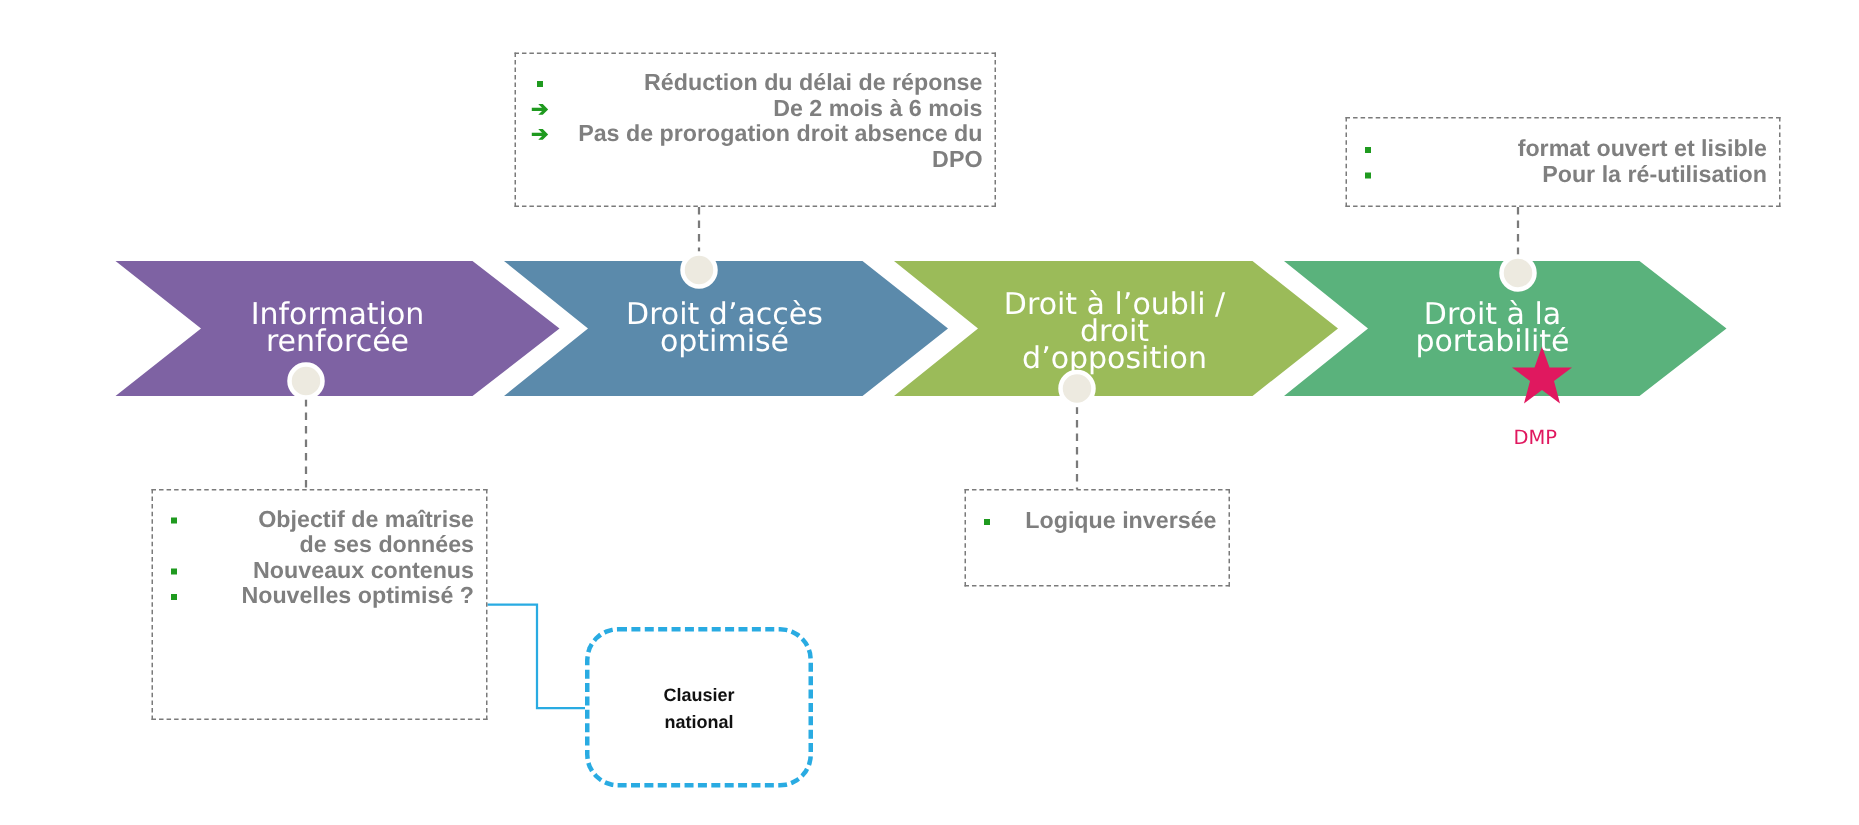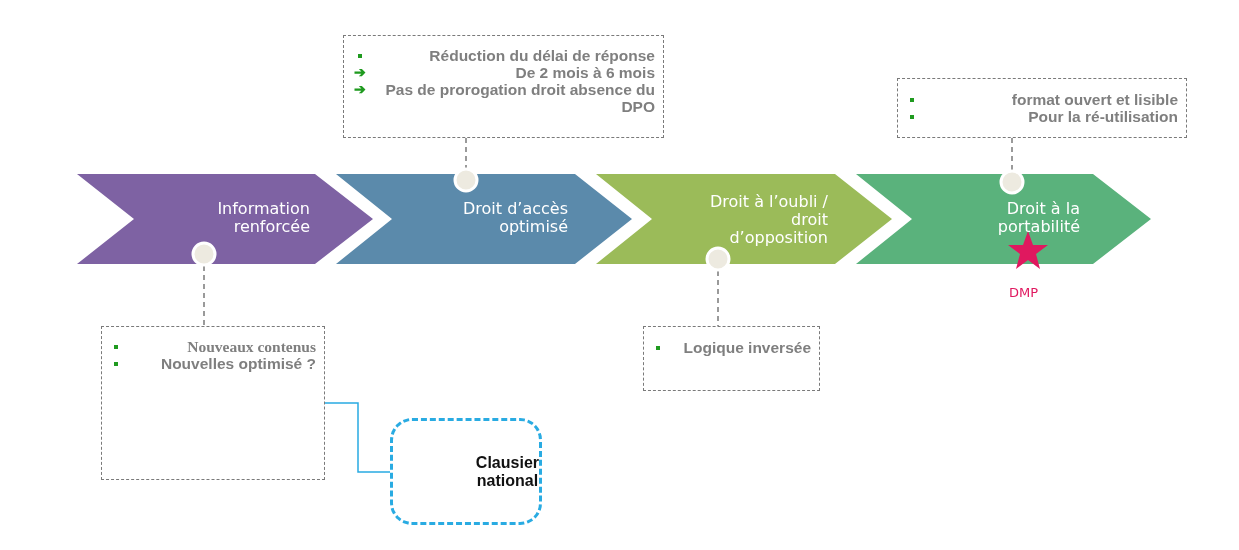--- a/index.html
+++ b/index.html
@@ -10,27 +10,27 @@
     position: absolute; box-sizing: border-box;
     border: 1.5px dashed #7a7a7a; background: transparent;
     color: #7f7f7f; font-weight: bold; font-size: 15.5px; line-height: 17px;
   }
   .note ul { list-style: none; margin: 0; padding: 0; }
   .note li { position: relative; text-align: right; }
   .bullet-sq { position: absolute; width: 4px; height: 4px; background: #1f9a1f; }
   .bullet-arrow { position: absolute; color: #1f9a1f; font-size: 14px; font-weight: bold; }
   .stage-label {
     position: absolute; color: #ffffff; font-family: "DejaVu Sans", sans-serif;
-    font-size: 16px; line-height: 18px; text-align: right; white-space: pre-line;
+    font-size: 20px; line-height: 18px; text-align: center; white-space: pre-line;
   }
   .clausier {
     position: absolute; left: 390px; top: 418px; width: 152px; height: 107px;
     box-sizing: border-box; border: 3px dashed #29abe2; border-radius: 22px;
-    display: flex; align-items: center; justify-content: flex-end;
-    text-align: center; font-weight: bold; font-size: 16px; line-height: 18px; color: #111;
+    display: flex; align-items: center; justify-content: center;
+    text-align: center; font-weight: bold; font-size: 12px; line-height: 18px; color: #111;
     white-space: pre-line;
   }
   .dmp { position: absolute; left: 1009px; top: 285px; color: #e0185f; font-size: 13px;
          font-family: "DejaVu Sans", sans-serif; }
 </style>
 </head>
 <body>
 
 <svg id="diagram" width="1239" height="550">
 
@@ -91,22 +91,23 @@
       <span class="bullet-sq" style="left: 0px; top: 7px; background: rgb(31, 154, 31);"></span>
       <span>Pour la ré-utilisation</span>
     </li>
   </ul>
 </div>
 
 <div class="note" style="left:101px; top:326px; width:224px; height:154px; padding:11px 8px 0 12px;">
   <ul>
     <li style="padding-left:37px;">
       <span class="bullet-sq" style="left: 0px; top: 7px; background: rgb(31, 154, 31);"></span>
+      <span>Objectif de maîtrise de ses données</span>
     </li>
-    <li style="padding-left:37px;font-family:Liberation Serif, serif;">
+    <li style="padding-left:37px;">
       <span class="bullet-sq" style="left: 0px; top: 7px; background: rgb(31, 154, 31);"></span>
       <span>Nouveaux contenus</span>
     </li>
     <li style="padding-left:37px;">
       <span class="bullet-sq" style="left: 0px; top: 7px; background: rgb(31, 154, 31);"></span>
       <span>Nouvelles optimisé ?</span>
     </li>
   </ul>
 </div>
 

